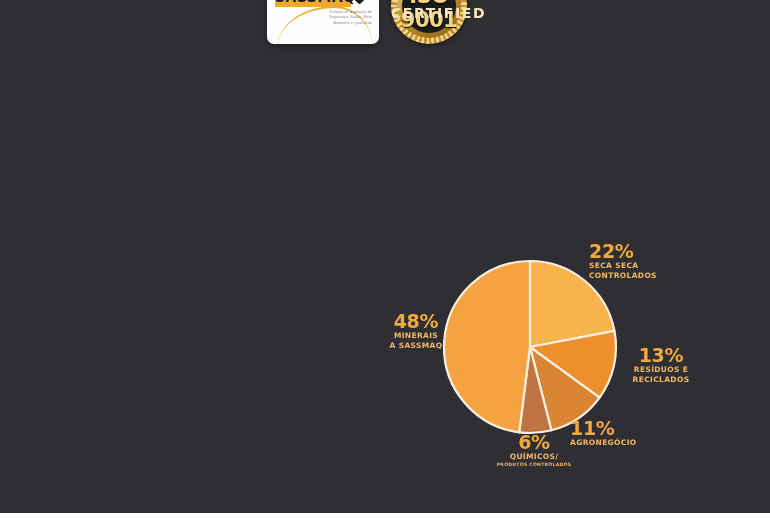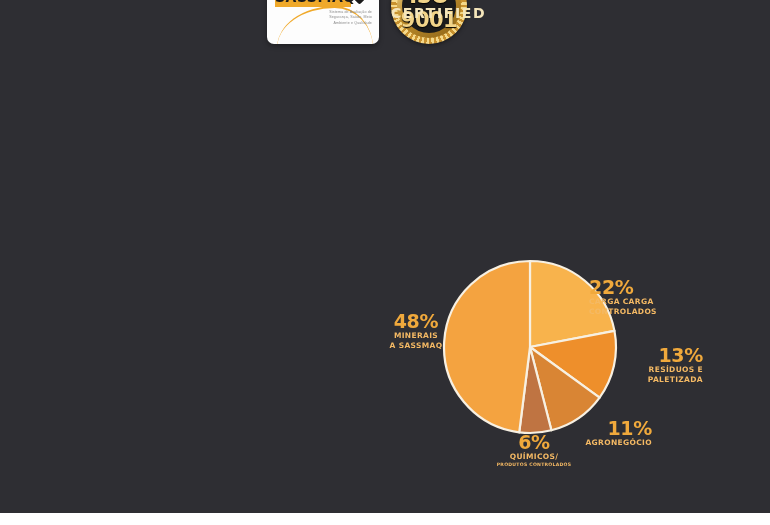--- a/index.html
+++ b/index.html
@@ -190,24 +190,24 @@
     color: #f4b964;
   }
   .pie-label .sub {
     font-size: 4.6px;
     font-weight: bold;
     line-height: 6px;
     letter-spacing: 0.25px;
     display: block;
     color: #f4b964;
   }
-  #label-carga   { left: 589px; top: 241px; text-align: left;  width: 96px; margin-top: 36px; }
+  #label-carga   { left: 589px; top: 241px; text-align: left;  width: 96px; }
   #label-minerais{ left: 374px; top: 311px; text-align: center;  width: 84px; }
-  #label-residuos{ left: 619px; top: 345px; text-align: right;  width: 84px; }
-  #label-agro    { left: 570px; top: 418px; text-align: right;  width: 82px; }
+  #label-residuos{ left: 619px; top: 345px; text-align: center;  width: 84px; }
+  #label-agro    { left: 570px; top: 418px; text-align: left;  width: 82px; }
   #label-quimicos{ left: 490px; top: 432px; text-align: center;width: 88px; }
 </style>
 </head>
 <body>
 
 <div id="page">
 
   <div id="badges">
 
     <div id="sassmaq-badge">
@@ -234,34 +234,34 @@
           <path d="M 90 90 L 90.00 4.00 A 86 86 0 0 1 174.48 73.89 Z" fill="#f8b34c" stroke="#f7f0e2" stroke-width="2.2" stroke-linejoin="round"></path>
           <path d="M 90 90 L 174.48 73.89 A 86 86 0 0 1 159.58 140.55 Z" fill="#ee8f2b" stroke="#f7f0e2" stroke-width="2.2" stroke-linejoin="round"></path>
           <path d="M 90 90 L 159.58 140.55 A 86 86 0 0 1 111.39 173.30 Z" fill="#d98534" stroke="#f7f0e2" stroke-width="2.2" stroke-linejoin="round"></path>
           <path d="M 90 90 L 111.39 173.30 A 86 86 0 0 1 79.22 175.32 Z" fill="#bf7442" stroke="#f7f0e2" stroke-width="2.2" stroke-linejoin="round"></path>
           <path d="M 90 90 L 79.22 175.32 A 86 86 0 0 1 90.00 4.00 Z" fill="#f4a340" stroke="#f7f0e2" stroke-width="2.2" stroke-linejoin="round"></path>
         </g>
     </svg>
 
     <div class="pie-label" id="label-carga">
       <span class="pct">22%</span>
-      <span class="name">CARGA CARGA</span>
+      <span class="name">SECA SECA</span>
       <span class="name">CONTROLADOS</span>
     </div>
 
     <div class="pie-label" id="label-minerais">
       <span class="pct">48%</span>
       <span class="name">MINERAIS</span>
       <span class="name">A SASSMAQ</span>
     </div>
 
     <div class="pie-label" id="label-residuos">
       <span class="pct">13%</span>
       <span class="name">RESÍDUOS E</span>
-      <span class="name">PALETIZADA</span>
+      <span class="name">RECICLADOS</span>
     </div>
 
     <div class="pie-label" id="label-agro">
       <span class="pct">11%</span>
       <span class="name">AGRONEGÓCIO</span>
     </div>
 
     <div class="pie-label" id="label-quimicos">
       <span class="pct">6%</span>
       <span class="name">QUÍMICOS/</span>

